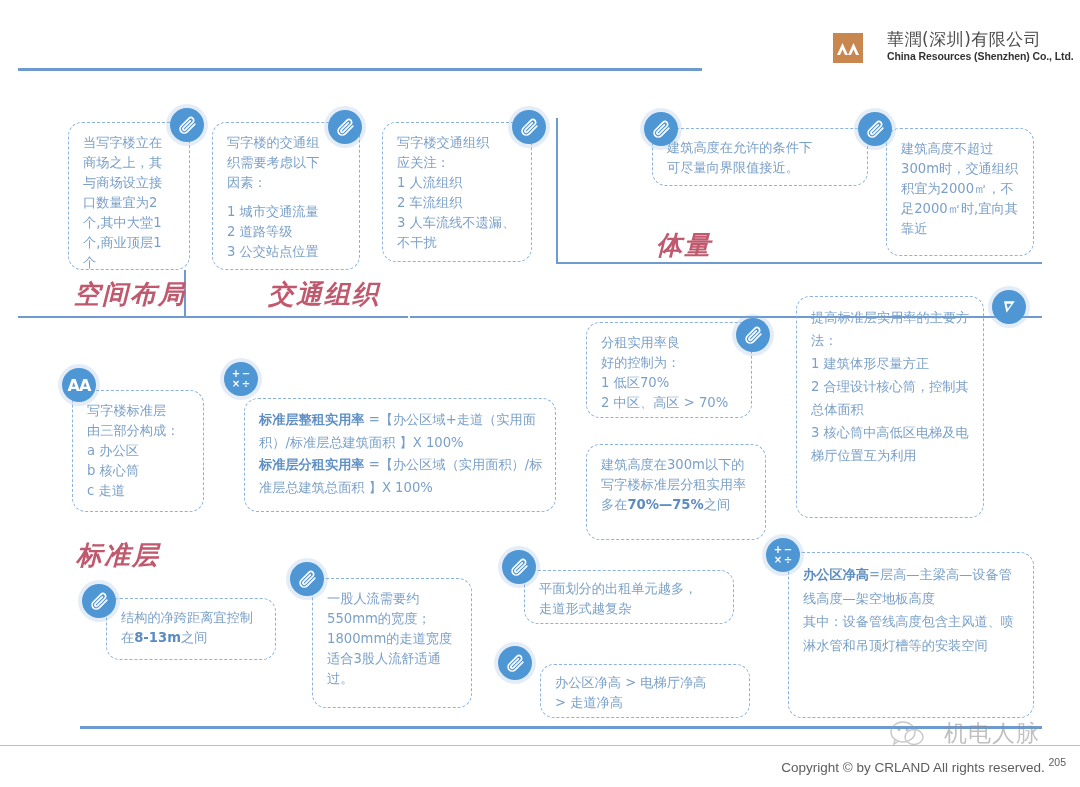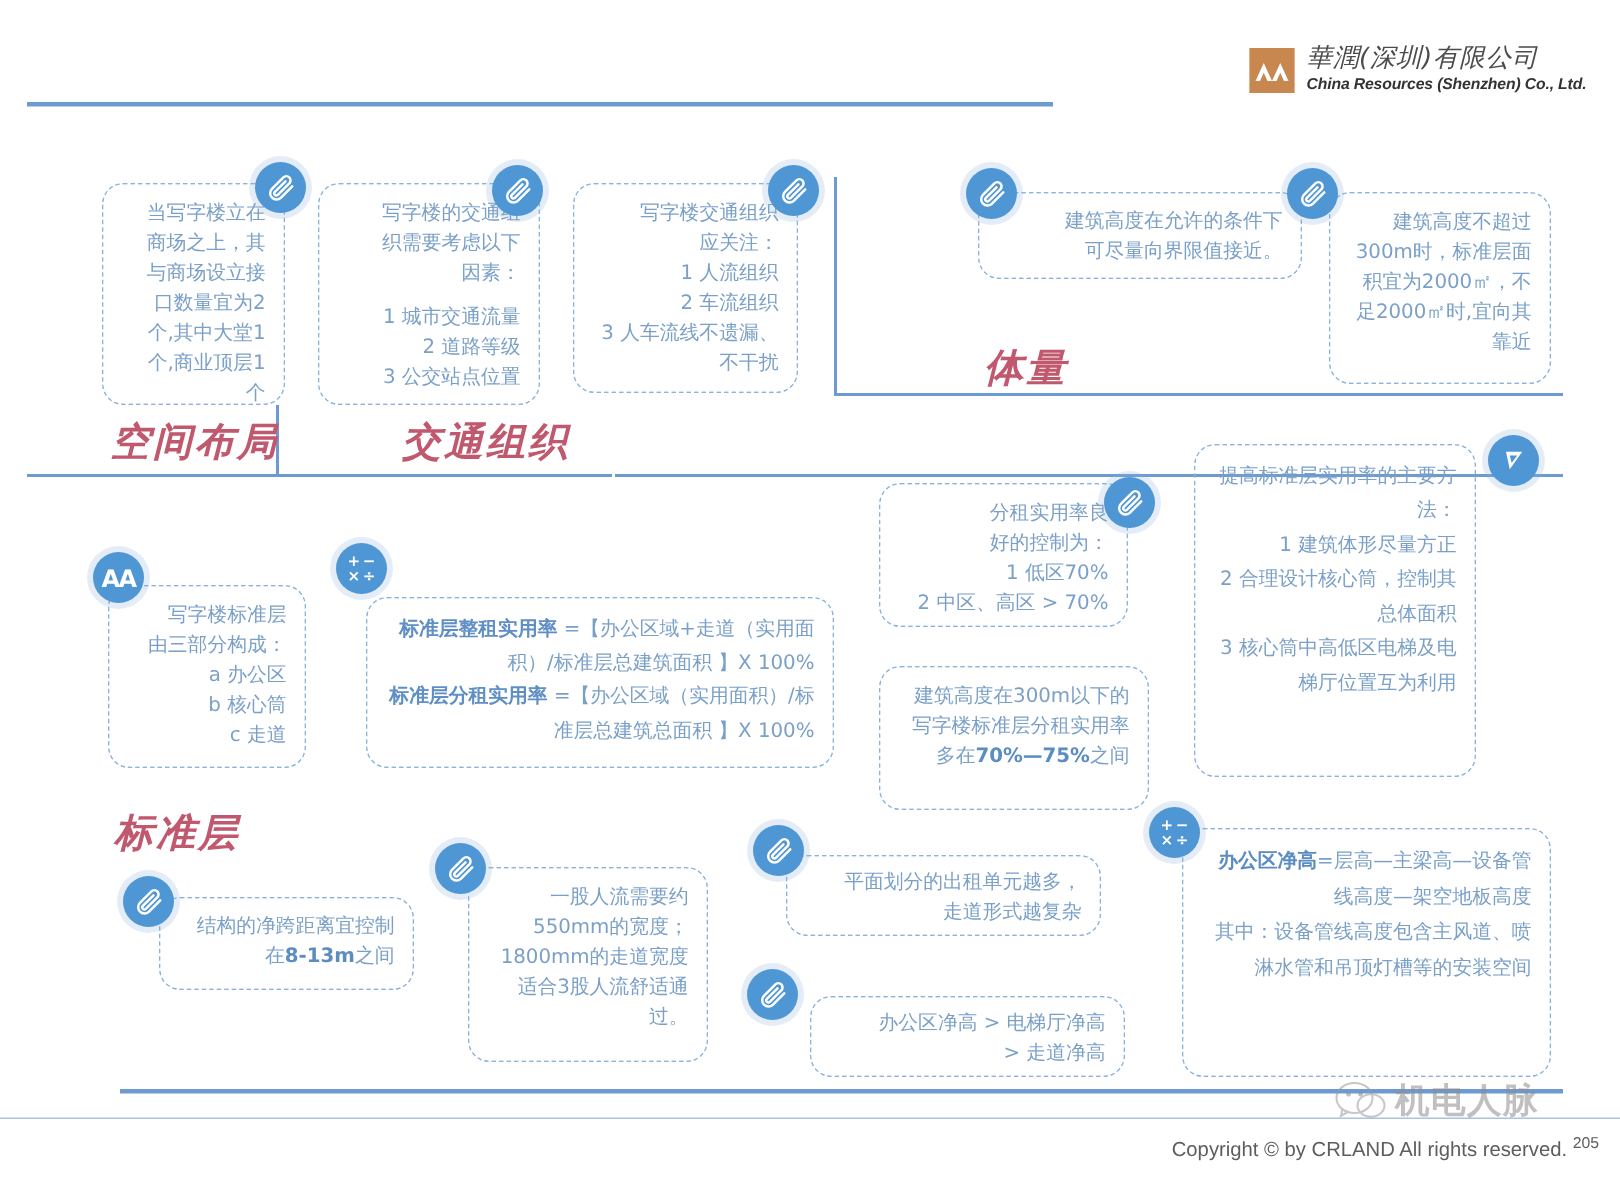--- a/index.html
+++ b/index.html
@@ -6,21 +6,21 @@
   body{
     width:1080px;height:787px;
     background:#ffffff;
     font-family:"Liberation Sans","DejaVu Sans",sans-serif;
     position:relative;overflow:hidden;
     color:#6e93bd;
   }
   .slide{position:absolute;inset:0;}
 
   
-  .brand{position:absolute;left:833px;top:30px;display:flex;align-items:flex-start;gap:8px;font-style:italic;}
+  .brand{position:absolute;left:833px;top:30px;display:flex;align-items:flex-end;gap:24px;}
   .brand-mark{width:30px;height:30px;background:#c8874f;position:relative;flex:0 0 auto;margin-top:2px;}
   .brand-mark svg{position:absolute;left:0;top:0;}
   .brand-text{line-height:1.12;}
   .brand-cn{font-size:17px;color:#4c4c4c;letter-spacing:.5px;font-family:"DejaVu Sans",sans-serif;}
   .brand-en{font-size:10.5px;color:#333;font-weight:bold;letter-spacing:-.1px;margin-top:2px;}
 
   
   .rule{position:absolute;background:#6d9bd1;}
   .rule-top{left:18px;top:68px;width:684px;height:3px;}
   .rule-sec1{left:18px;top:316px;width:390px;height:2px;}
@@ -49,44 +49,42 @@
     position:absolute;
     border:1.6px dashed #8ab2dd;
     border-radius:14px;
     box-sizing:border-box;
     padding:10px 12px 10px 14px;
     color:#7ba0c8;
     font-size:13.2px;
     line-height:1.52;
     font-family:"DejaVu Sans",sans-serif;
     background:transparent;
-    text-align:right;
   }
   .card p{margin:0;}
   .card .gap{height:9px;}
   .card b{color:#5f8fc4;font-weight:bold;}
   .card .hl{font-weight:bold;color:#5b8cc2;}
 
   
   .badge{
     position:absolute;width:34px;height:34px;border-radius:50%;
     background:#4f96d4;
     box-shadow:0 0 0 4px rgba(130,175,220,.22);
     display:flex;align-items:center;justify-content:center;
     z-index:5;
   }
   .badge svg{display:block;}
   .badge .lbl{color:#fff;font-weight:bold;font-size:16px;letter-spacing:-1px;
     font-family:"DejaVu Sans",sans-serif;}
 
   
   .watermark{
-    position:absolute;left:890px;top:718px;display:flex;align-items:center;gap:6px;
+    position:absolute;left:890px;top:718px;display:flex;align-items:center;gap:20px;
     opacity:.55;
-    font-weight:bold;
   }
   .wm-text{font-size:23px;color:#8d8d8d;font-family:"DejaVu Sans",sans-serif;letter-spacing:1px;}
   .copyright{
     position:absolute;right:14px;top:756px;
     font-size:13.5px;color:#5d5d5d;
     font-family:"Liberation Sans",sans-serif;
     white-space:nowrap;
   }
   .copyright .pg{font-size:10.5px;vertical-align:super;}
 </style>
@@ -174,21 +172,21 @@
     <p>可尽量向界限值接近。</p>
   </div>
   <div class="badge" style="left:644px;top:112px;">
     <svg width="20" height="20" viewBox="0 0 24 24" fill="none" stroke="#ffffff" stroke-width="2" stroke-linecap="round" stroke-linejoin="round">
         <path d="M21.4 11.05l-9.19 9.19a5 5 0 0 1-7.07-7.07l9.19-9.19a3.33 3.33 0 0 1 4.71 4.71l-9.2 9.19a1.67 1.67 0 0 1-2.36-2.36l8.49-8.48"></path>
       </svg>
   </div>
 
   <div class="card" style="left:886px;top:128px;width:148px;height:128px;">
     <p>建筑高度不超过</p>
-    <p>300m时，标准层面</p>
+    <p>300m时，交通组织</p>
     <p>积宜为2000㎡，不</p>
     <p>足2000㎡时,宜向其</p>
     <p>靠近</p>
   </div>
   <div class="badge" style="left:858px;top:112px;">
     <svg width="20" height="20" viewBox="0 0 24 24" fill="none" stroke="#ffffff" stroke-width="2" stroke-linecap="round" stroke-linejoin="round">
         <path d="M21.4 11.05l-9.19 9.19a5 5 0 0 1-7.07-7.07l9.19-9.19a3.33 3.33 0 0 1 4.71 4.71l-9.2 9.19a1.67 1.67 0 0 1-2.36-2.36l8.49-8.48"></path>
       </svg>
   </div>
 

